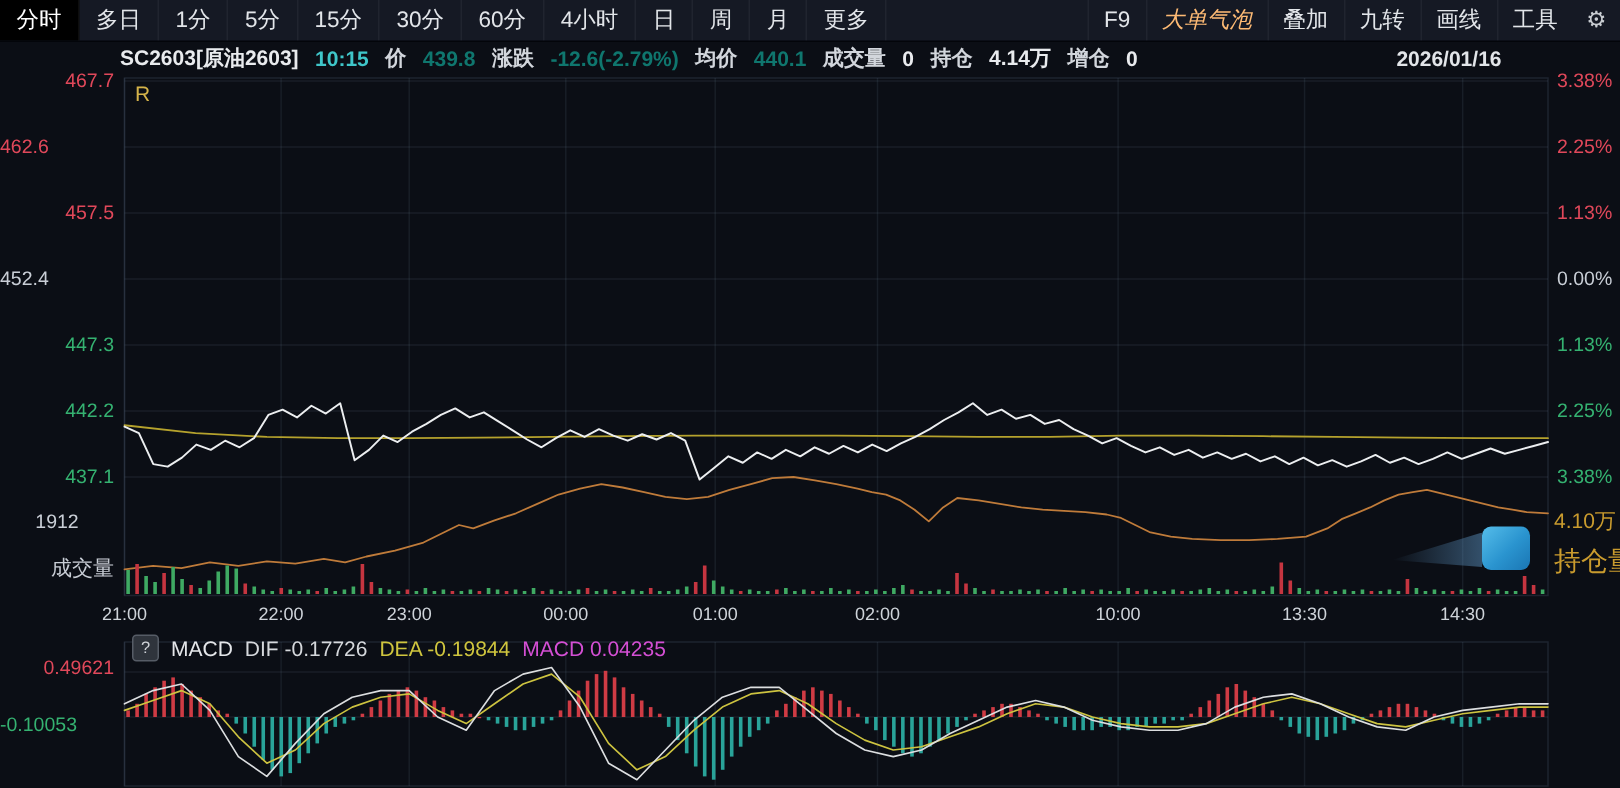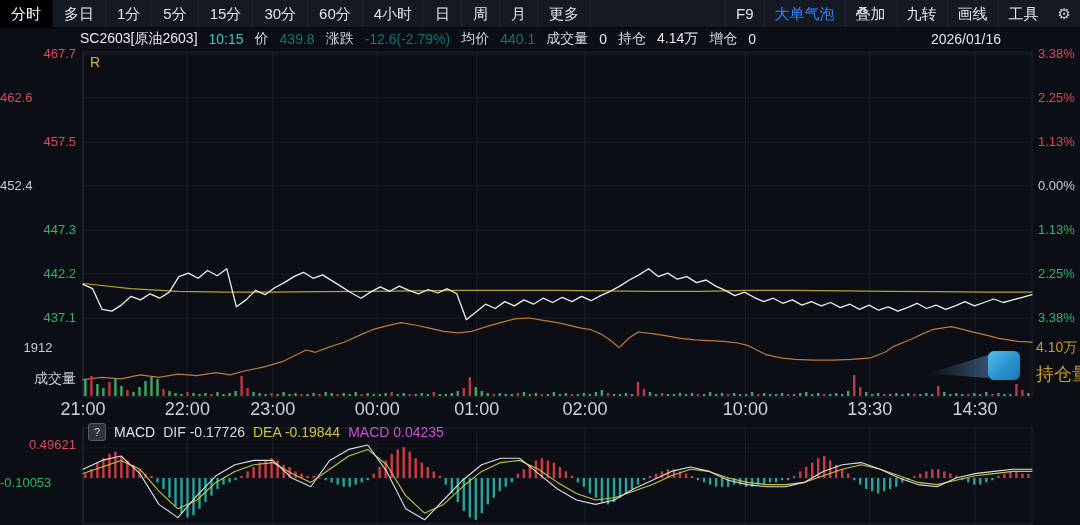--- a/index.html
+++ b/index.html
@@ -9,36 +9,36 @@
   
   .topbar{position:absolute;left:0;top:0;width:1080px;height:27px;
           background:#151924;border-bottom:1px solid #03050a;
           display:flex;align-items:stretch;font-size:15px;color:#e2e5e9;}
   .tabs{display:flex;}
   .tab{padding:0 11px;line-height:27px;border-right:1px solid rgba(255,255,255,0.05);
        cursor:default;white-space:nowrap;}
   .tab.active{background:#000000;color:#ffffff;}
   .tb-right{margin-left:auto;display:flex;}
   .tb-btn{padding:0 10px;line-height:27px;border-left:1px solid rgba(255,255,255,0.05);white-space:nowrap;}
-  .tb-btn.accent{color:#3b82f6;}
+  .tb-btn.accent{color:#fdba74;font-style:italic;}
   .gear{padding:0 9px;line-height:27px;color:#c9cdd2;font-size:15px;}
   
   .infobar{position:absolute;left:0;top:28px;width:1080px;height:22px;
-           display:flex;align-items:center;font-size:14px;padding-left:80px;box-sizing:border-box;}
+           display:flex;align-items:center;font-size:14px;padding-left:80px;box-sizing:border-box;font-weight:bold;}
   .infobar span{margin-right:11px;white-space:nowrap;}
   .t-strong{color:#e9ebee;} .t-time{color:#3fc6c9;} .t-label{color:#d2d6dc;}
   .t-down{color:#0f766e;} .t-value{color:#e9ebee;}
   .quote-date{margin-left:auto;color:#e2e5e9;padding-right:68px;}
   
   #plot{position:absolute;left:0;top:0;width:1080px;height:525px;}
   .grid{stroke:rgba(125,145,175,0.12);stroke-width:1;}
   .pane{fill:none;stroke:rgba(125,145,175,0.17);stroke-width:1;}
   .lbl{position:absolute;font-size:13px;line-height:16px;pointer-events:none;white-space:nowrap;}
   .up{color:#e0485a;} .down{color:#35b271;} .flat{color:#c9ced6;} .gold{color:#c99b2e;}
-  .timelbl{color:#ced3d9;font-size:18px;text-align:center;}
+  .timelbl{color:#ced3d9;font-size:12px;text-align:center;}
   .rmark{color:#d4b34a;font-size:14px;}
   
   .macdbar{position:absolute;left:88px;top:423px;display:flex;align-items:center;
            gap:8px;font-size:14px;}
   .help{width:16px;height:16px;background:#2f343c;border:1px solid #565c66;border-radius:3px;
         color:#cfd3d8;font-size:11px;text-align:center;line-height:16px;}
   .m-title{color:#e4e6e9;} .m-dif{color:#d5d8dc;} .m-dea{color:#cfc53e;} .m-macd{color:#d44fd4;}
   
   .logo-tail{position:absolute;left:928px;top:355px;width:60px;height:23px;
              background:linear-gradient(to left, rgba(100,160,210,0.45), rgba(100,160,210,0));

